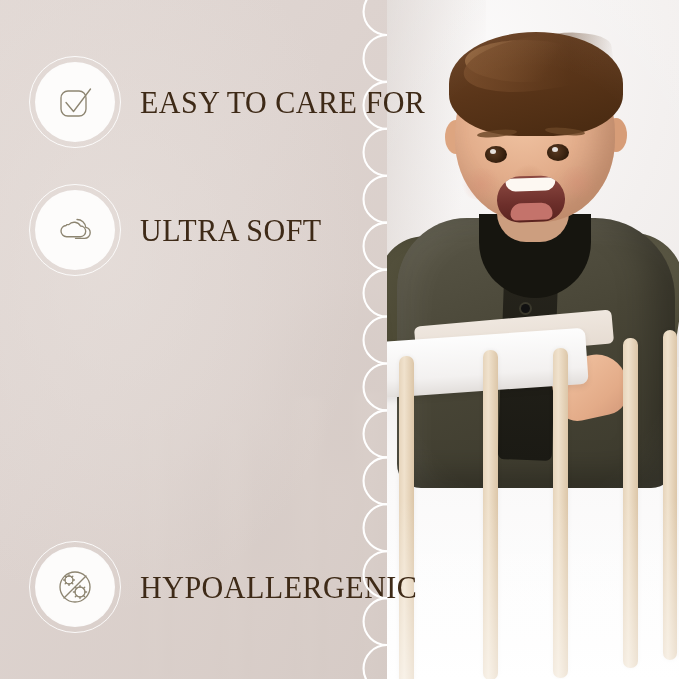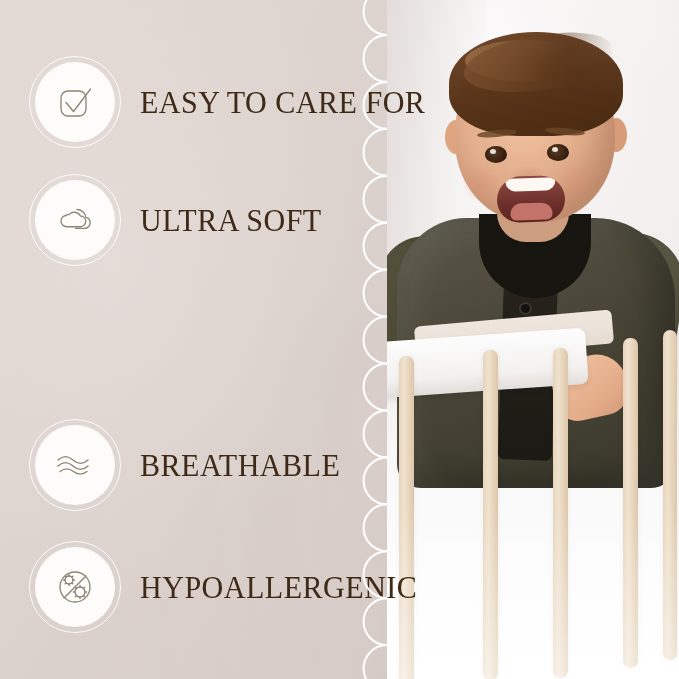--- a/index.html
+++ b/index.html
@@ -385,21 +385,21 @@
     z-index: 8;
   }
   .feature-row {
     position: absolute;
     left: 36px;
     display: flex;
     align-items: center;
     gap: 26px;
   }
   .feature-row.r1 { top: 63px; }
-  .feature-row.r2 { top: 181px; }
+  .feature-row.r2 { top: 191px; }
   .feature-row.r3 { top: 305px; }
   .feature-row.r4 { top: 426px; }
   .feature-row.r5 { top: 548px; text-align: right; }
 
   .icon-badge {
     position: relative;
     width: 78px;
     height: 78px;
     flex: 0 0 78px;
     border-radius: 50%;
@@ -525,30 +525,20 @@
       <div class="icon-badge">
         <svg viewBox="0 0 44 44" aria-hidden="true">
           <path d="M24 11.5c4.6 0 8.3 3.4 8.7 7.8 2.6.5 4.5 2.7 4.5 5.4 0 3.1-2.5 5.6-5.6 5.6H22.5"></path>
           <path d="M15.8 16.6c3.3-3.7 9.3-3 11.7 1.4 2.9.1 5.2 2.4 5.2 5.3 0 3-2.4 5.4-5.4 5.4H13.6c-3.1 0-5.6-2.5-5.6-5.6 0-3 2.3-5.4 5.2-5.6.2-.3.4-.6.6-.9z"></path>
         </svg>
       </div>
       <div class="feature-label">ULTRA SOFT</div>
     </div>
 
 
-    <div class="feature-row r4">
-      <div class="icon-badge">
-        <svg viewBox="0 0 44 44" aria-hidden="true">
-          <path d="M5 17c5-4.5 10-4.5 15 0s10 4.5 15 0"></path>
-          <path d="M5 23c5-4.5 10-4.5 15 0s10 4.5 15 0"></path>
-          <path d="M7 28.5c4.5-3.5 9-3.5 13.5 0s9 3.5 13.5 0"></path>
-        </svg>
-      </div>
-      <div class="feature-label">BREATHABLE</div>
-    </div>
 
     <div class="feature-row r5">
       <div class="icon-badge">
         <svg viewBox="0 0 44 44" aria-hidden="true">
           <circle cx="22" cy="22" r="15"></circle>
           <line x1="11" y1="33" x2="33" y2="11"></line>
           <circle cx="16" cy="15" r="4"></circle>
           <path d="M16 9.6v1.6M16 18.8v1.6M10.6 15h1.6M19.8 15h1.6M12.2 11.2l1.1 1.1M18.7 17.7l1.1 1.1M12.2 18.8l1.1-1.1M18.7 12.3l1.1-1.1"></path>
           <circle cx="27" cy="27" r="5"></circle>
           <path d="M27 20.4v1.8M27 31.8v1.8M20.4 27h1.8M31.8 27h1.8M22.3 22.3l1.3 1.3M30.4 30.4l1.3 1.3M22.3 31.7l1.3-1.3M30.4 23.6l1.3-1.3"></path>

